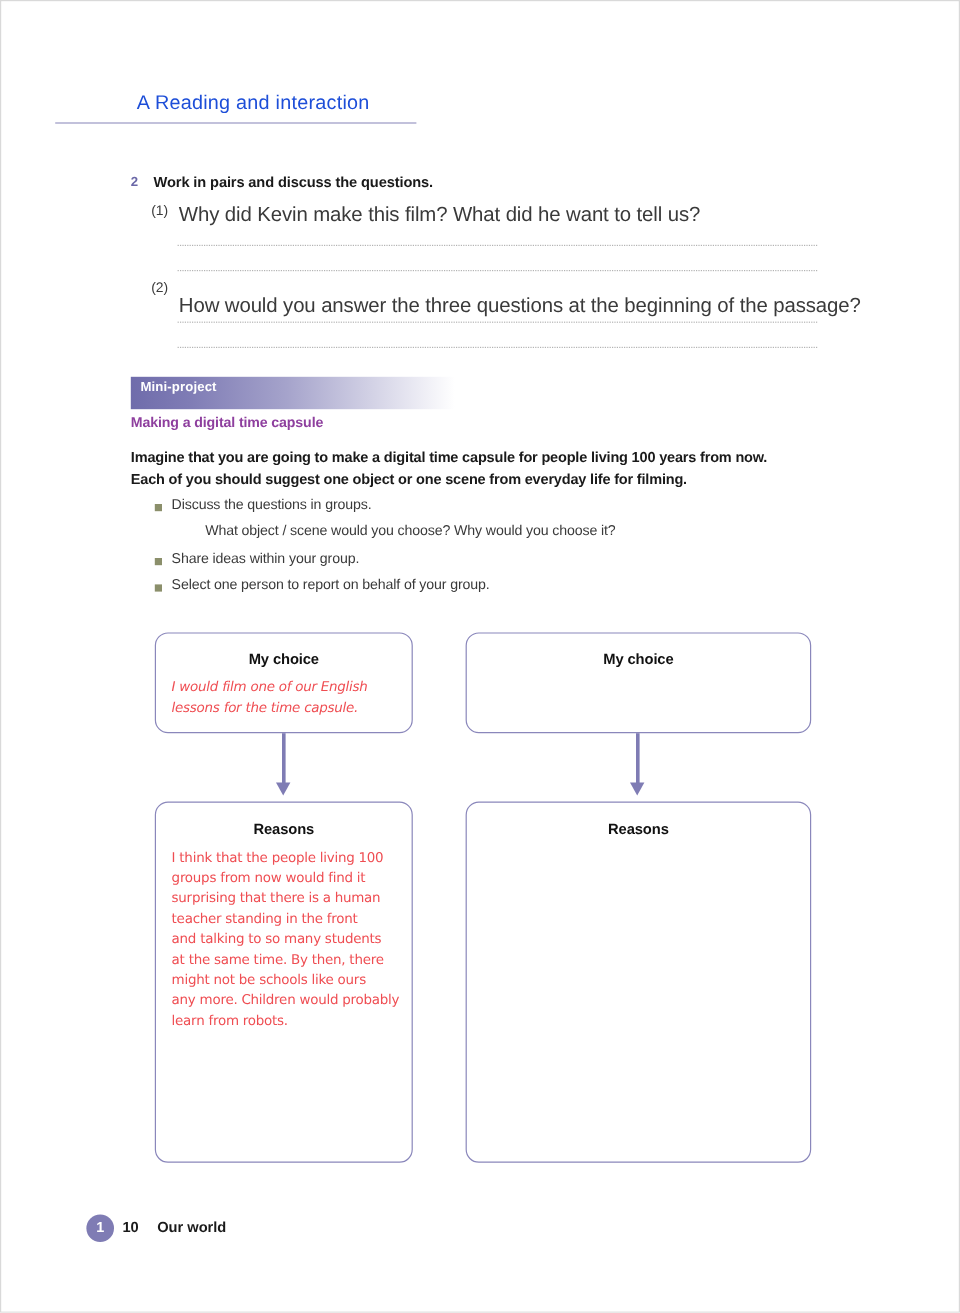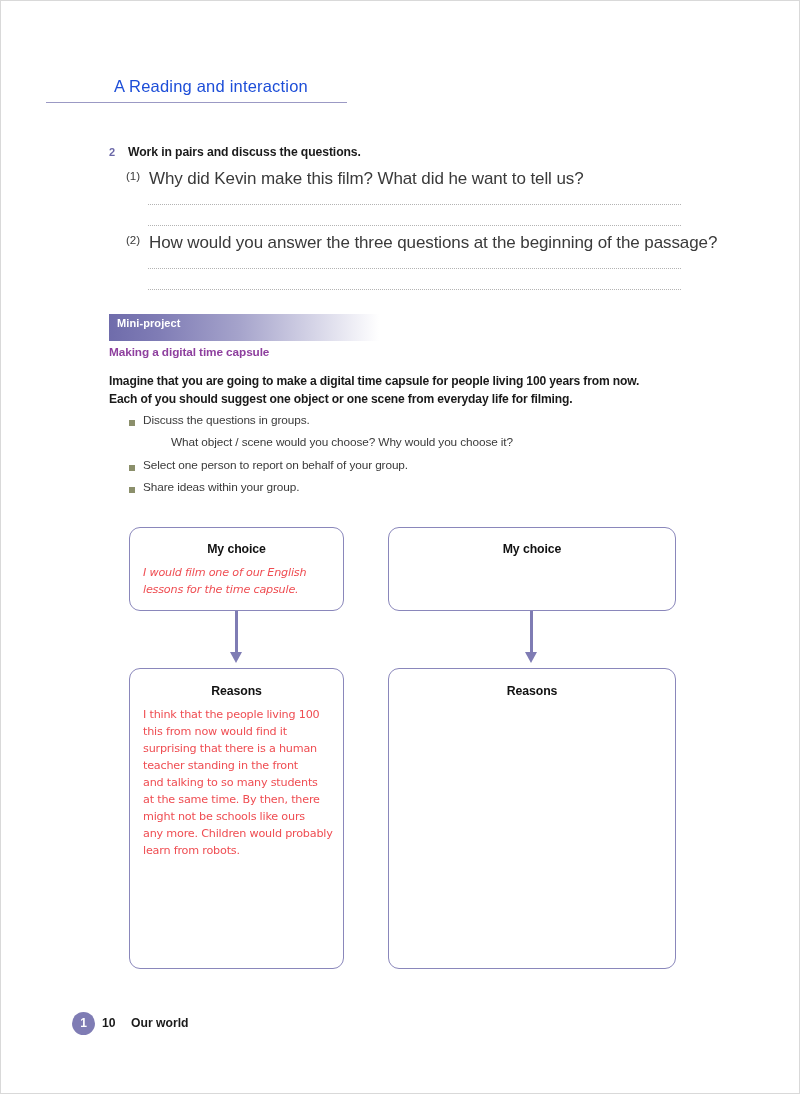--- a/index.html
+++ b/index.html
@@ -262,21 +262,21 @@
 
   <div class="ex-num">2</div>
   <div class="ex-title">Work in pairs and discuss the questions.</div>
 
   <div class="q-num" style="left:125px; top:168px;">(1)</div>
   <div class="q-text" style="left:148px; top:168px;">Why did Kevin make this film? What did he want to tell us?</div>
   <div class="write-line" style="top:203px;"></div>
   <div class="write-line" style="top:224px;"></div>
 
   <div class="q-num" style="left:125px; top:232px;">(2)</div>
-  <div class="q-text" style="left:148px; top:232px;">How would you answer the three questions at the beginning of the passage?</div>
+  <div class="q-text" style="left:148px; top:244px;">How would you answer the three questions at the beginning of the passage?</div>
   <div class="write-line" style="top:267px;"></div>
   <div class="write-line" style="top:288px;"></div>
 
   <div class="mini-banner">
     <div class="label">Mini-project</div>
   </div>
   <div class="mini-subtitle">Making a digital time capsule</div>
 
   <div class="intro">
     <div>Imagine that you are going to make a digital time capsule for people living 100 years from now.</div>
@@ -286,44 +286,44 @@
   <div class="bullets">
     <div class="bullet-row">
       <span class="bullet-sq"></span>
       <span class="bullet-text">Discuss the questions in groups.</span>
     </div>
     <div class="bullet-sub">
       <span class="bullet-sub-text">What object / scene would you choose? Why would you choose it?</span>
     </div>
     <div class="bullet-row">
       <span class="bullet-sq"></span>
-      <span class="bullet-text">Select one person to report on behalf of your group.</span>
+      <span class="bullet-text">Share ideas within your group.</span>
     </div>
     <div class="bullet-row">
       <span class="bullet-sq"></span>
-      <span class="bullet-text">Share ideas within your group.</span>
+      <span class="bullet-text">Select one person to report on behalf of your group.</span>
     </div>
   </div>
 
   <div class="fc-box" style="left:128px; top:526px; width:215px; height:84px;">
     <div class="fc-heading" style="top:14px;">My choice</div>
     <div class="hand" style="left:13px; top:36px;font-style:italic;">
       <div>I would film one of our English</div>
       <div>lessons for the time capsule.</div>
     </div>
   </div>
 
   <div class="arrow-stem" style="left:234px; top:610px; height:44px;"></div>
   <div class="arrow-head" style="left:229px; top:651px;"></div>
 
   <div class="fc-box" style="left:128px; top:667px; width:215px; height:301px;">
     <div class="fc-heading" style="top:15px;">Reasons</div>
     <div class="hand" style="left:13px; top:37px;">
       <div>I think that the people living 100</div>
-      <div>this from now would find it</div>
+      <div>groups from now would find it</div>
       <div>surprising that there is a human</div>
       <div>teacher standing in the front</div>
       <div>and talking to so many students</div>
       <div>at the same time. By then, there</div>
       <div>might not be schools like ours</div>
       <div>any more. Children would probably</div>
       <div>learn from robots.</div>
     </div>
   </div>
 

